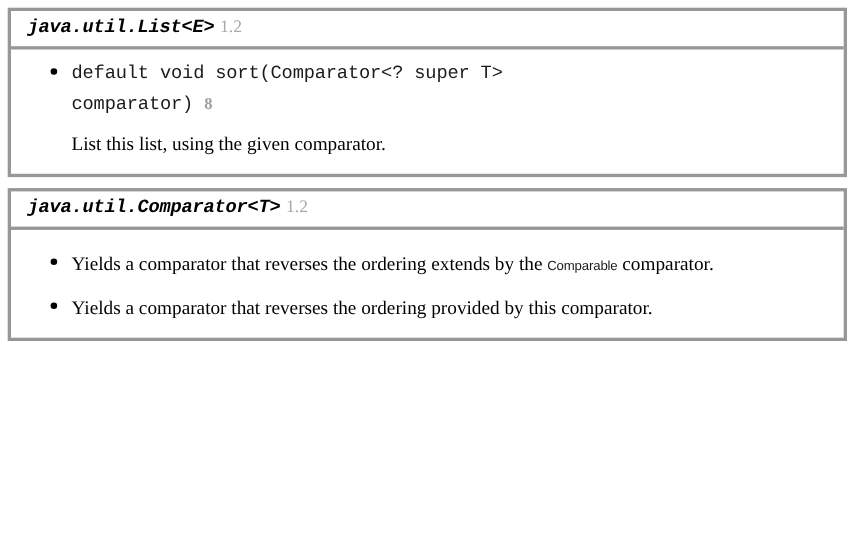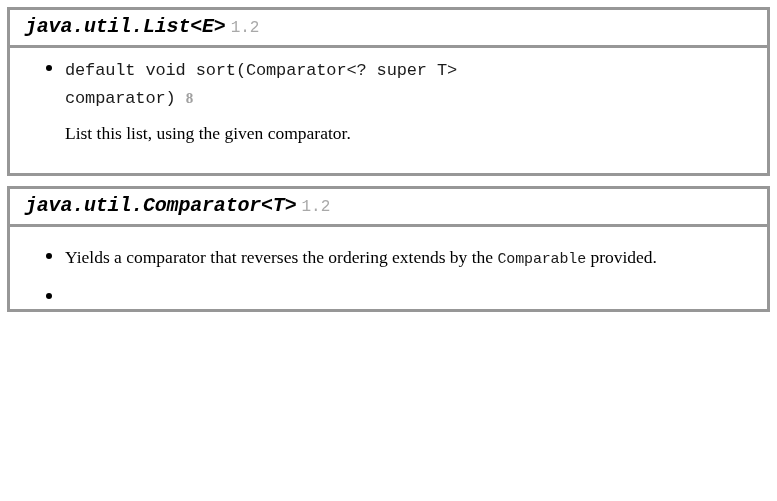--- a/index.html
+++ b/index.html
@@ -38,36 +38,36 @@
     box-sizing: border-box;
     border-bottom: 3px solid #979797;
     padding: 7px 10px 8px 15px;
     white-space: nowrap;
     line-height: 1.0;
   }
   .api-header .class-name {
     font-family: "Liberation Mono", "DejaVu Sans Mono", monospace;
     font-weight: bold;
     font-style: italic;
-    font-size: 20px;
+    font-size: 17px;
     letter-spacing: -0.2px;
     color: #000000;
   }
   .api-header .since {
-    font-family: Liberation Mono, monospace;
+    font-family: Liberation Serif, serif;
     font-size: 16px;
     color: #a9a9a9;
     margin-left: 5px;
     font-style: normal;
     font-weight: normal;
   }
 
   
   .api-body {
-    padding: 9px 10px 24px 10px;
+    padding: 9px 10px 12px 10px;
   }
 
   
   .method {
     position: relative;
     padding-left: 45px;
     margin-bottom: 2px;
   }
   .method + .method {
     margin-top: 14px;
@@ -99,22 +99,22 @@
 
   .desc {
     font-family: "Liberation Serif", serif;
     font-size: 17.5px;
     line-height: 1.48;
     color: #000000;
     margin-top: 9px;
     padding-left: 0;
   }
   .desc code {
-    font-family: Liberation Mono, monospace;
-    font-size: 15px;
+    font-family: Liberation Sans, sans-serif;
+    font-size: 12px;
     color: #1a1a1a;
     letter-spacing: -0.15px;
   }
 </style>
 </head>
 <body>
 
 <div class="page">
 
   <div class="api-box">
@@ -138,23 +138,24 @@
   <div class="api-box">
 
     <div class="api-header">
       <span class="class-name">java.util.Comparator&lt;T&gt;</span><span class="since">1.2</span>
     </div>
 
     <div class="api-body">
 
       <div class="method">
         <span class="bullet"></span>
-        <div class="desc"><span>Yields a comparator that reverses the ordering extends by the </span><code>Comparable</code><span> provided.</span></div>
+        <div class="desc"><span>Yields a comparator that reverses the ordering extends by the </span><code>Comparable</code><span> comparator.</span></div>
       </div>
 
       <div class="method">
         <span class="bullet"></span>
+        <div class="desc"><span>Yields a comparator that reverses the ordering provided by this comparator.</span></div>
       </div>
 
     </div>
   </div>
 
 </div>
 
 </body></html>

